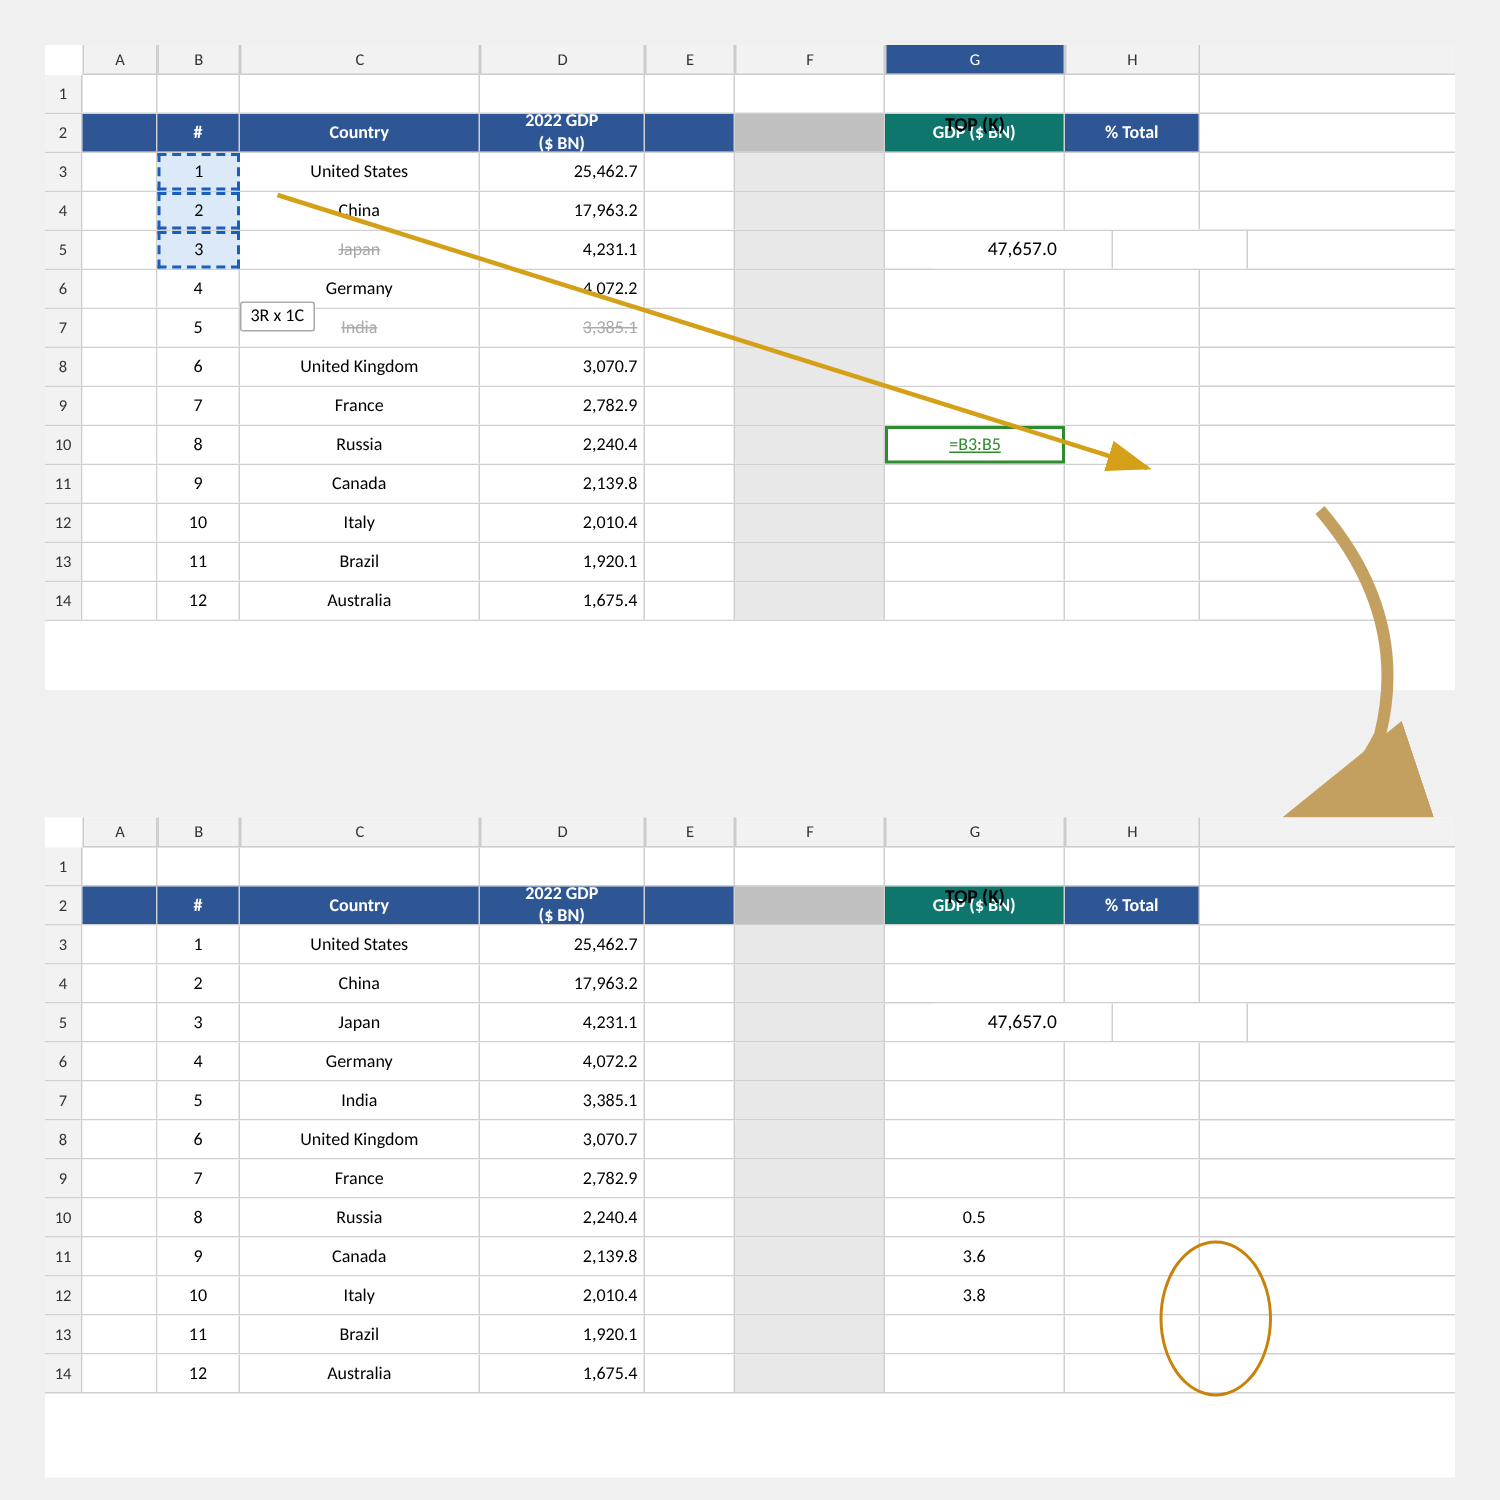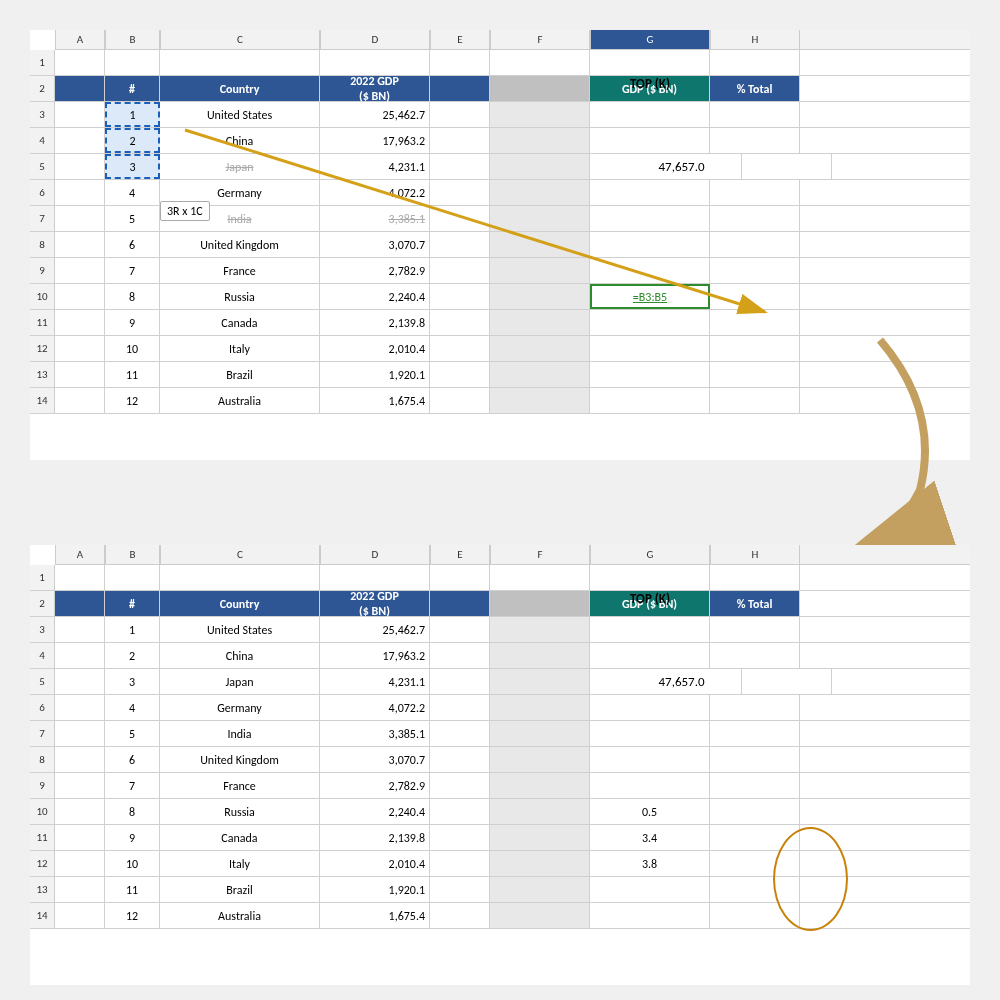--- a/index.html
+++ b/index.html
@@ -542,21 +542,21 @@
     </div>
 
     <div class="sheet-row data-row">
       <div class="row-num">11</div>
       <div class="cell col-a"></div>
       <div class="cell col-b center">9</div>
       <div class="cell col-c center">Canada</div>
       <div class="cell col-d right">2,139.8</div>
       <div class="cell col-e"></div>
       <div class="cell col-f" style="background:#e8e8e8;"></div>
-      <div class="cell col-g center">3.4</div>
+      <div class="cell col-g center">3.6</div>
       <div class="cell col-h"></div>
     </div>
 
     <div class="sheet-row data-row">
       <div class="row-num">12</div>
       <div class="cell col-a"></div>
       <div class="cell col-b center">10</div>
       <div class="cell col-c center">Italy</div>
       <div class="cell col-d right">2,010.4</div>
       <div class="cell col-e"></div>

